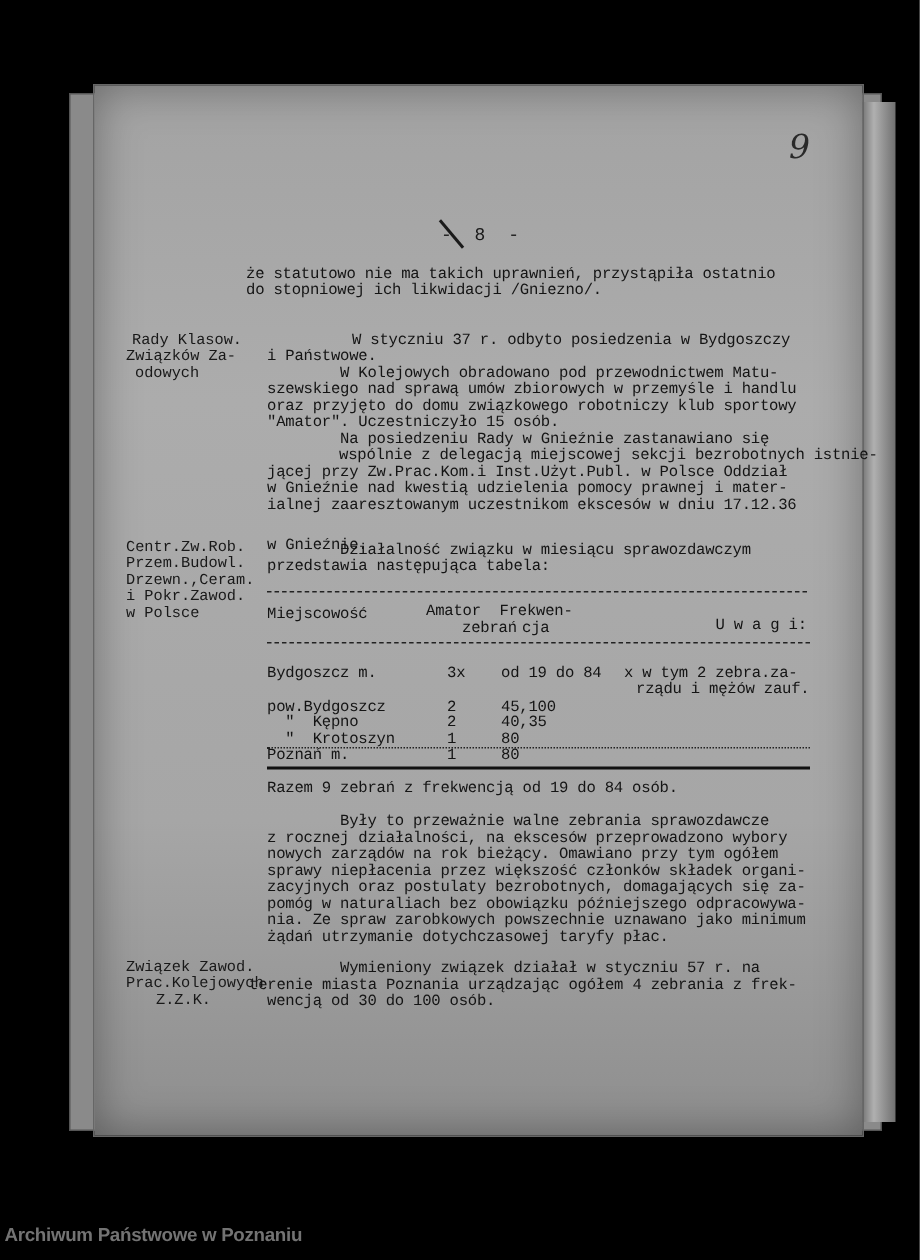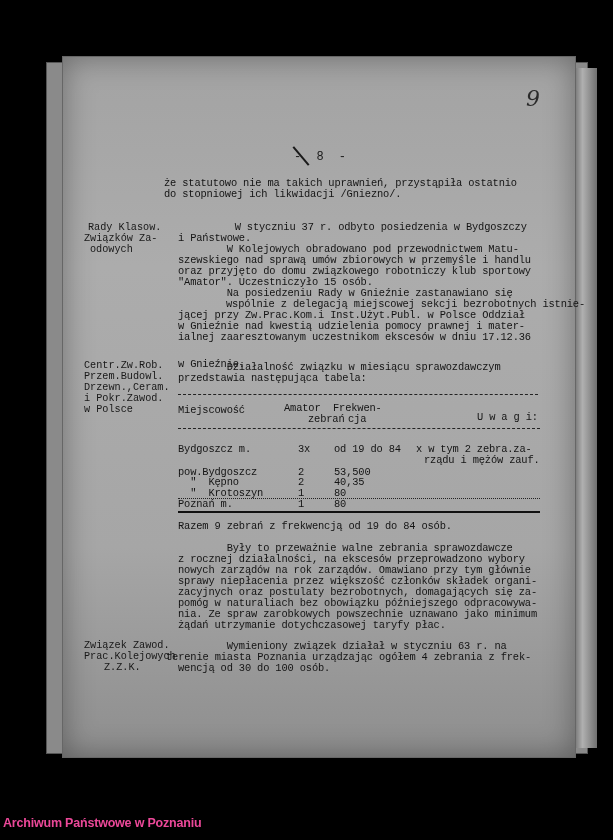--- a/index.html
+++ b/index.html
@@ -34,21 +34,21 @@
     background: #1a1a1a; transform: rotate(-40deg);
   }
   .t {
     position: absolute; font-size: 10.4px; line-height: 11.2px; color: #141414;
     white-space: pre; letter-spacing: -0.15px;
   }
   .margin { position: absolute; font-size: 10.2px; line-height: 10.8px; color: #181818; white-space: pre; }
   .dash { position: absolute; height: 0; border-top: 1.5px dashed #222; }
   .solid { position: absolute; height: 0; border-top: 2px solid #111; }
   .footer {
-    position: absolute; left: 3px; top: 816px; color: #ec4899;
+    position: absolute; left: 3px; top: 816px; color: #737373;
     font-family: "Liberation Sans", sans-serif; font-size: 12.5px; font-weight: bold; letter-spacing: -0.2px;
   }
 </style>
 </head>
 <body>
 
 <div class="stack-back"></div>
 <div class="stack-right"></div>
 
 <div class="page"></div>
@@ -95,48 +95,48 @@
 <div class="dash" style="left:178px; top:428px; width:362px;"></div>
 
 <div class="t" style="left:178px; top:444px;">Bydgoszcz m.</div>
 <div class="t" style="left:298px; top:444px;">3x</div>
 <div class="t" style="left:334px; top:444px;">od 19 do 84</div>
 <div class="t" style="left:416px; top:444px;">x w tym 2 zebra.za-</div>
 <div class="t" style="left:424px; top:455px;">rządu i mężów zauf.</div>
 
 <div class="t" style="left:178px; top:467px;">pow.Bydgoszcz</div>
 <div class="t" style="left:298px; top:467px;">2</div>
-<div class="t" style="left:334px; top:467px;">53,500</div>
+<div class="t" style="left:334px; top:467px;">45,100</div>
 
 <div class="t" style="left:178px; top:477px;">  "  Kępno</div>
 <div class="t" style="left:298px; top:477px;">2</div>
 <div class="t" style="left:334px; top:477px;">40,35</div>
 
 <div class="t" style="left:178px; top:488px;">  "  Krotoszyn</div>
 <div class="t" style="left:298px; top:488px;">1</div>
 <div class="t" style="left:334px; top:488px;">80</div>
 <div class="dash" style="left:178px; top:498px; width:362px; border-top-style:dotted;"></div>
 
 <div class="t" style="left:178px; top:499px;">Poznań m.</div>
 <div class="t" style="left:298px; top:499px;">1</div>
 <div class="t" style="left:334px; top:499px;">80</div>
 <div class="solid" style="left:178px; top:511px; width:362px;"></div>
 
 <div class="t" style="left:178px; top:521px;">Razem 9 zebrań z frekwencją od 19 do 84 osób.</div>
 
 <div class="t" style="left:178px; top:543px;">        Były to przeważnie walne zebrania sprawozdawcze</div>
 <div class="t" style="left:178px; top:554px;">z rocznej działalności, na ekscesów przeprowadzono wybory</div>
-<div class="t" style="left:178px; top:565px;">nowych zarządów na rok zarządów. Omawiano przy tym głównie</div>
+<div class="t" style="left:178px; top:565px;">nowych zarządów na rok bieżący. Omawiano przy tym ogółem</div>
 <div class="t" style="left:178px; top:576px;">sprawy niepłacenia przez większość członków składek organi-</div>
 <div class="t" style="left:178px; top:587px;">zacyjnych oraz postulaty bezrobotnych, domagających się za-</div>
 <div class="t" style="left:178px; top:598px;">pomóg w naturaliach bez obowiązku późniejszego odpracowywa-</div>
 <div class="t" style="left:178px; top:609px;">nia. Ze spraw zarobkowych powszechnie uznawano jako minimum</div>
 <div class="t" style="left:178px; top:620px;">żądań utrzymanie dotychczasowej taryfy płac.</div>
 
 <div class="margin" style="left:84px; top:641px;">Związek Zawod.</div>
 <div class="margin" style="left:84px; top:652px;">Prac.Kolejowych</div>
 <div class="margin" style="left:104px; top:663px;">Z.Z.K.</div>
 
-<div class="t" style="left:178px; top:641px;">        Wymieniony związek działał w styczniu 63 r. na</div>
+<div class="t" style="left:178px; top:641px;">        Wymieniony związek działał w styczniu 57 r. na</div>
 <div class="t" style="left:166px; top:652px;">terenie miasta Poznania urządzając ogółem 4 zebrania z frek-</div>
 <div class="t" style="left:178px; top:663px;">wencją od 30 do 100 osób.</div>
 
 <div class="footer">Archiwum Państwowe w Poznaniu</div>
 
 </body></html>

